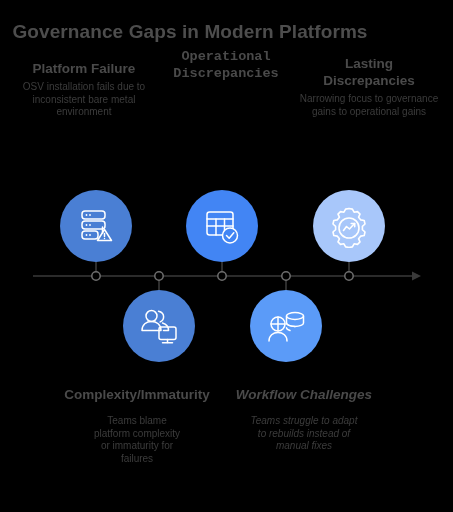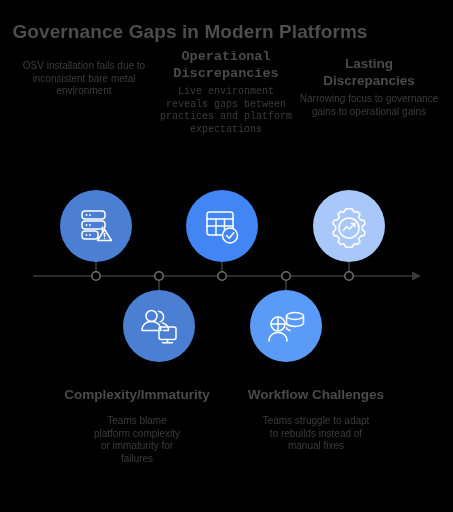--- a/index.html
+++ b/index.html
@@ -48,21 +48,21 @@
     font-weight: normal;
     color: #3c3c3c;
     line-height: 12.5px;
     margin: 0;
   }
 
   .block.top-1 { left: 14px;  top: 60px;  width: 140px; }
   .block.top-2 { left: 156px; top: 48px;  width: 140px; font-family: Liberation Mono, monospace; }
   .block.top-3 { left: 299px; top: 55px;  width: 140px; }
   .block.bot-1 { left: 62px;  top: 386px; width: 150px; }
-  .block.bot-2 { left: 246px; top: 386px; width: 140px; }
+  .block.bot-2 { left: 234px; top: 386px; width: 140px; font-style: italic; }
 
   .block.bot-1 .heading,
   .block.bot-2 .heading { margin-bottom: 5px; }
   .block.bot-1 .body { width: 96px; margin: 12px auto; }
   .block.bot-2 .body { width: 112px; margin: 12px auto; }
 
   
   #timeline-svg {
     position: absolute;
     left: 0;
@@ -183,26 +183,26 @@
         <path d="M 5 37 C 5 31.5 9 28.5 14 28.5 C 19 28.5 23 31.5 23 37"></path>
         <ellipse cx="31" cy="12" rx="8.5" ry="3.4"></ellipse>
         <path d="M 22.5 12 L 22.5 19 C 22.5 20.9 26.3 22.4 31 22.4 C 35.7 22.4 39.5 20.9 39.5 19 L 39.5 12"></path>
         <path d="M 22.5 19 C 22.5 20.9 26.3 22.4 31 22.4"></path>
         <path d="M 26 26.5 C 23.8 25.9 22.5 24.9 22.5 23.8"></path>
       </g>
     </svg>
   </div>
 
   <div class="block top-1">
+    <p class="heading">Platform Failure</p>
     <p class="body">OSV installation fails due to inconsistent bare metal environment</p>
   </div>
 
   <div class="block top-2">
     <p class="heading">Operational Discrepancies</p>
-    <p class="body">Live environment reveals gaps between practices and platform expectations</p>
   </div>
 
   <div class="block top-3">
     <p class="heading">Lasting Discrepancies</p>
     <p class="body">Narrowing focus to governance gains to operational gains</p>
   </div>
 
   <div class="block bot-1">
     <p class="heading">Complexity/Immaturity</p>
     <p class="body">Teams blame platform complexity or immaturity for failures</p>

